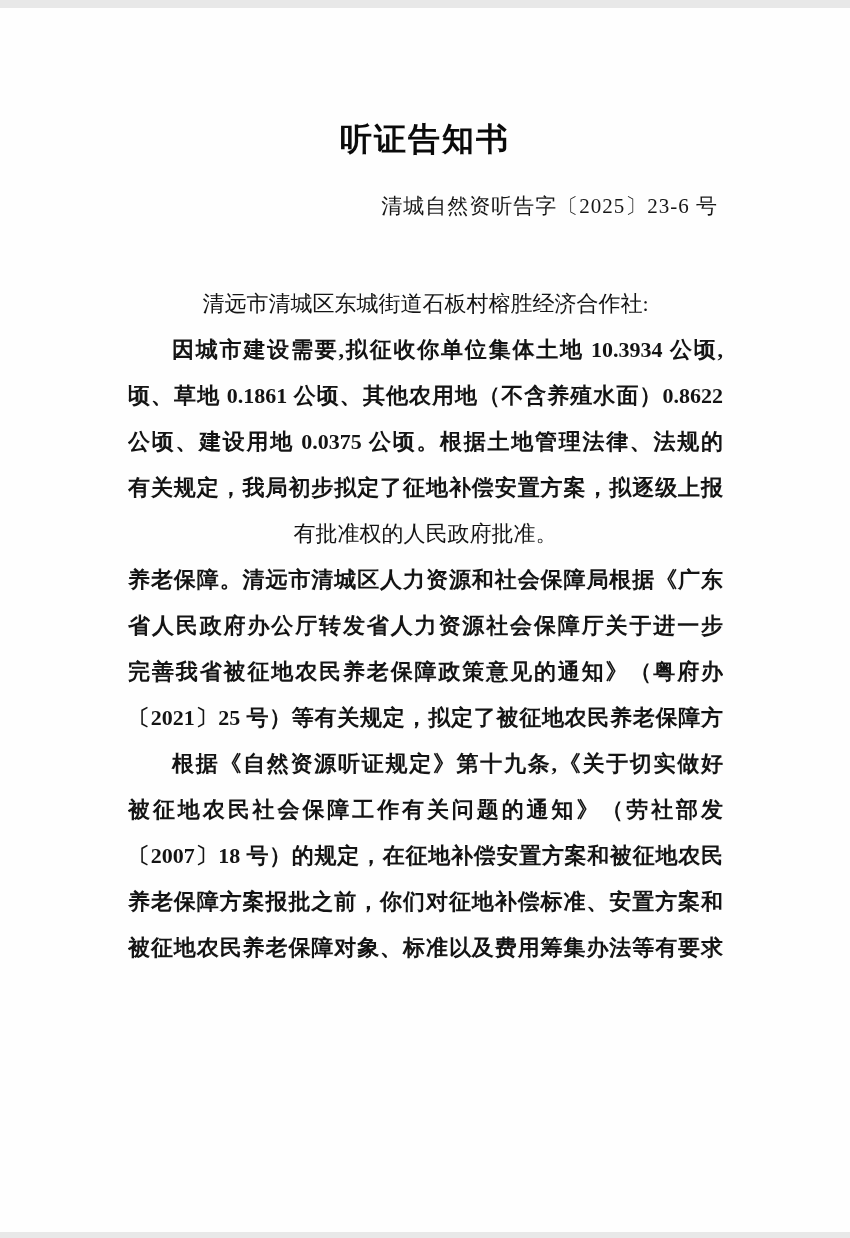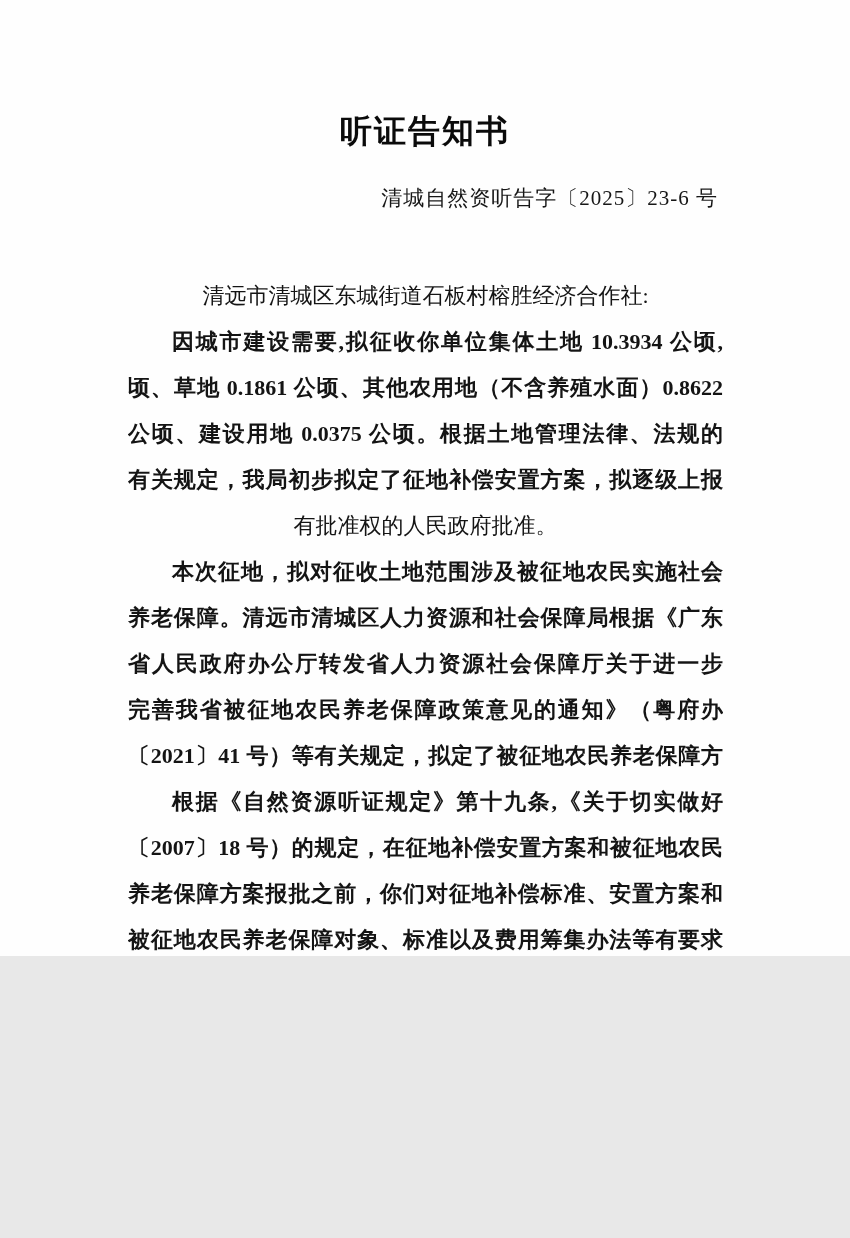--- a/index.html
+++ b/index.html
@@ -3,22 +3,22 @@
 <meta charset="utf-8">
 <style>
   html, body {
     margin: 0;
     padding: 0;
     background: #e8e8e8;
   }
   .page {
     position: relative;
     width: 850px;
-    height: 956px;
-    margin: 0 auto;
+    height: 1224px;
+    margin: 8px auto;
     background: #fefefe;
     color: #111111;
     font-family: "Liberation Serif", "DejaVu Serif", serif;
     overflow: hidden;
   }
   .doc-title {
     position: absolute;
     top: 110px;
     left: 0;
     right: 0;
@@ -73,24 +73,24 @@
 
   <div class="doc-number">清城自然资听告字〔2025〕23-6 号</div>
 
   <div class="doc-body">
     <div class="line">清远市清城区东城街道石板村榕胜经济合作社:</div>
     <div class="line fill indent">因城市建设需要,拟征收你单位集体土地 10.3934 公顷,</div>
     <div class="line fill">顷、草地 0.1861 公顷、其他农用地（不含养殖水面）0.8622</div>
     <div class="line fill">公顷、建设用地 0.0375 公顷。根据土地管理法律、法规的</div>
     <div class="line fill">有关规定，我局初步拟定了征地补偿安置方案，拟逐级上报</div>
     <div class="line">有批准权的人民政府批准。</div>
-    <div class="line fill indent">本次征地，拟对征收土地范围涉及被征地农民实施社会</div>
     <div class="line fill">养老保障。清远市清城区人力资源和社会保障局根据《广东</div>
     <div class="line fill">省人民政府办公厅转发省人力资源社会保障厅关于进一步</div>
     <div class="line fill">完善我省被征地农民养老保障政策意见的通知》（粤府办</div>
-    <div class="line fill">〔2021〕41 号）等有关规定，拟定了被征地农民养老保障方</div>
+    <div class="line fill">〔2021〕25 号）等有关规定，拟定了被征地农民养老保障方</div>
     <div class="line fill indent">根据《自然资源听证规定》第十九条,《关于切实做好</div>
+    <div class="line fill">被征地农民社会保障工作有关问题的通知》（劳社部发</div>
     <div class="line fill">〔2007〕18 号）的规定，在征地补偿安置方案和被征地农民</div>
     <div class="line fill">养老保障方案报批之前，你们对征地补偿标准、安置方案和</div>
     <div class="line fill">被征地农民养老保障对象、标准以及费用筹集办法等有要求</div>
   </div>
 
 </div>
 
 </body></html>

